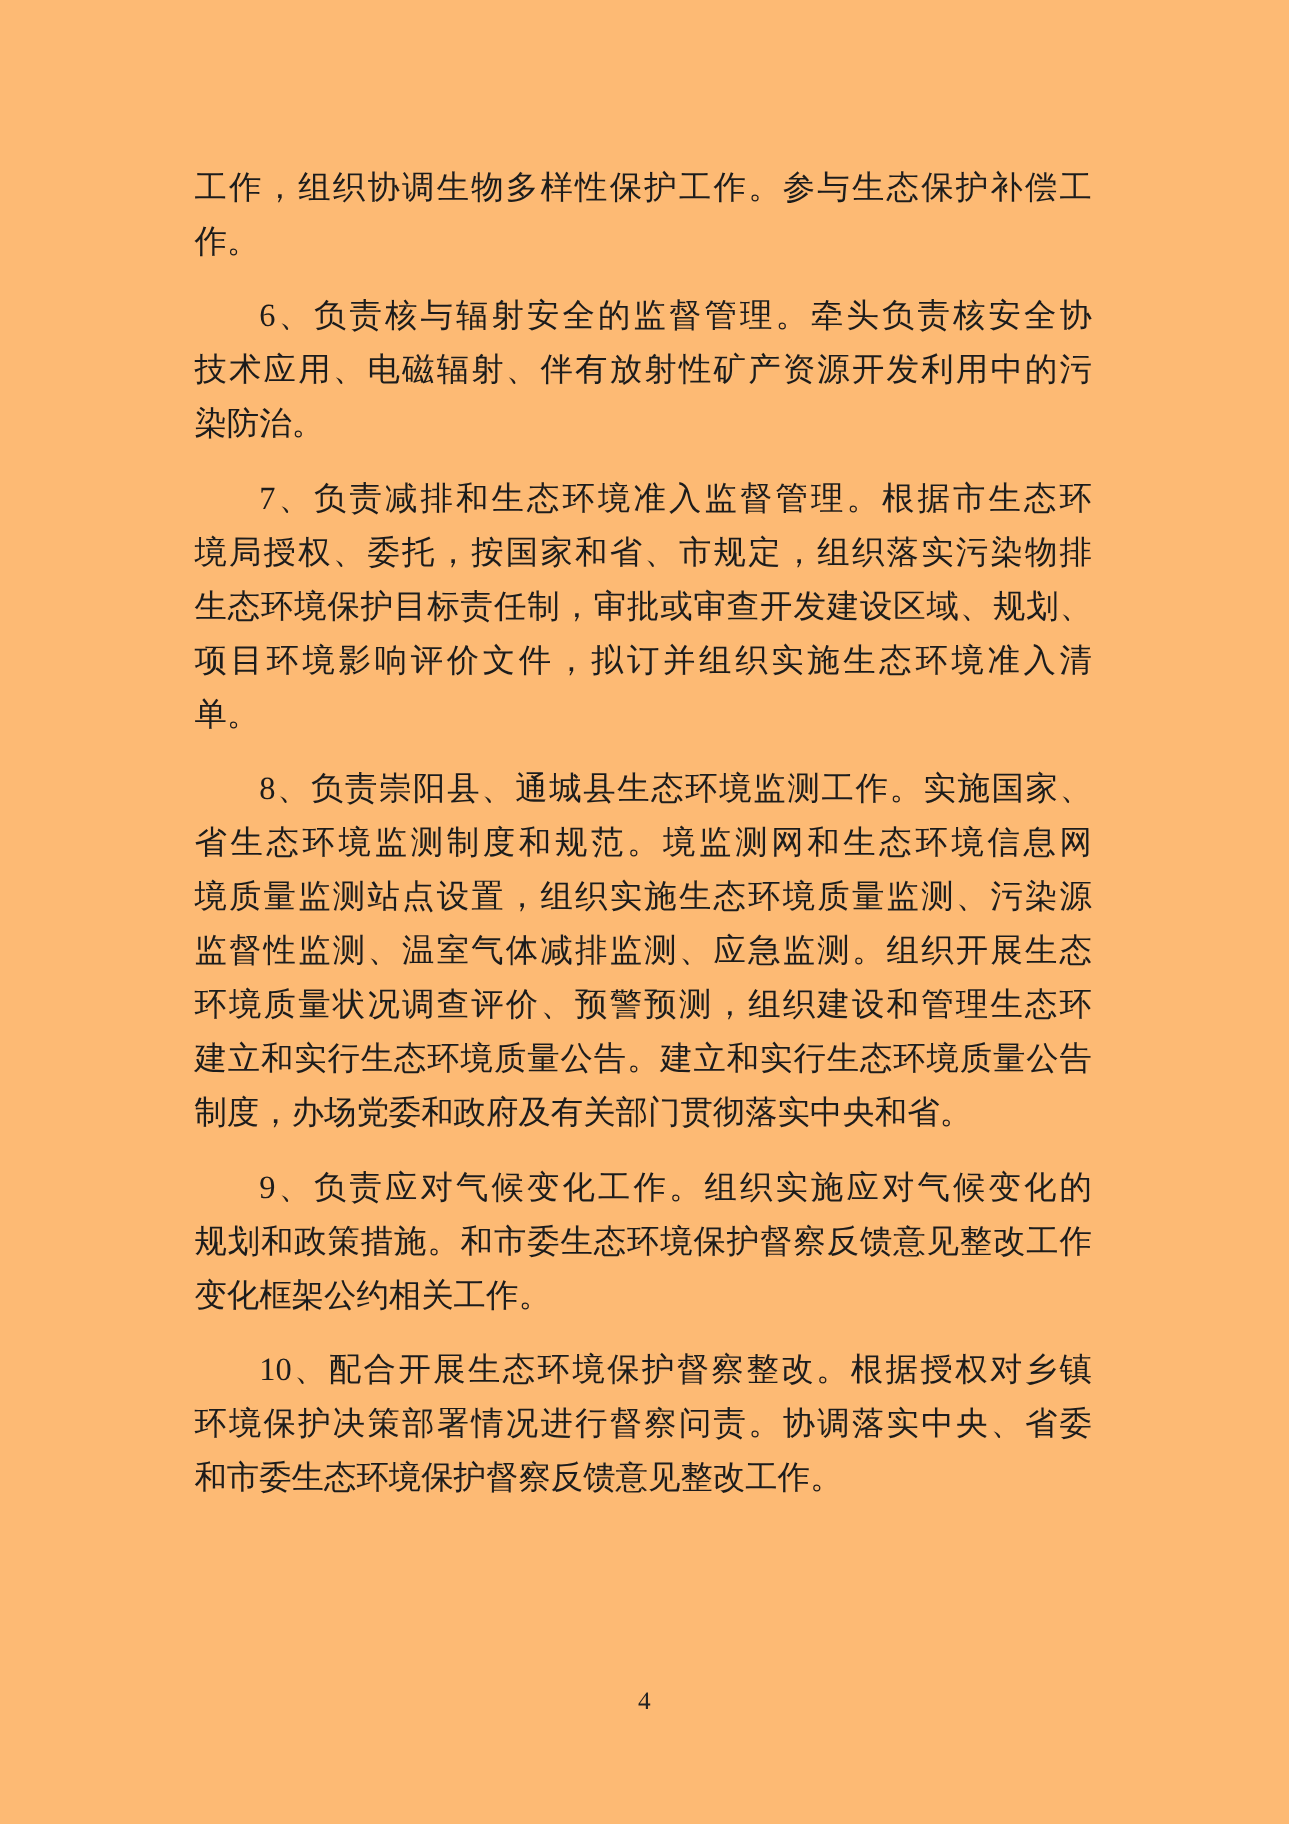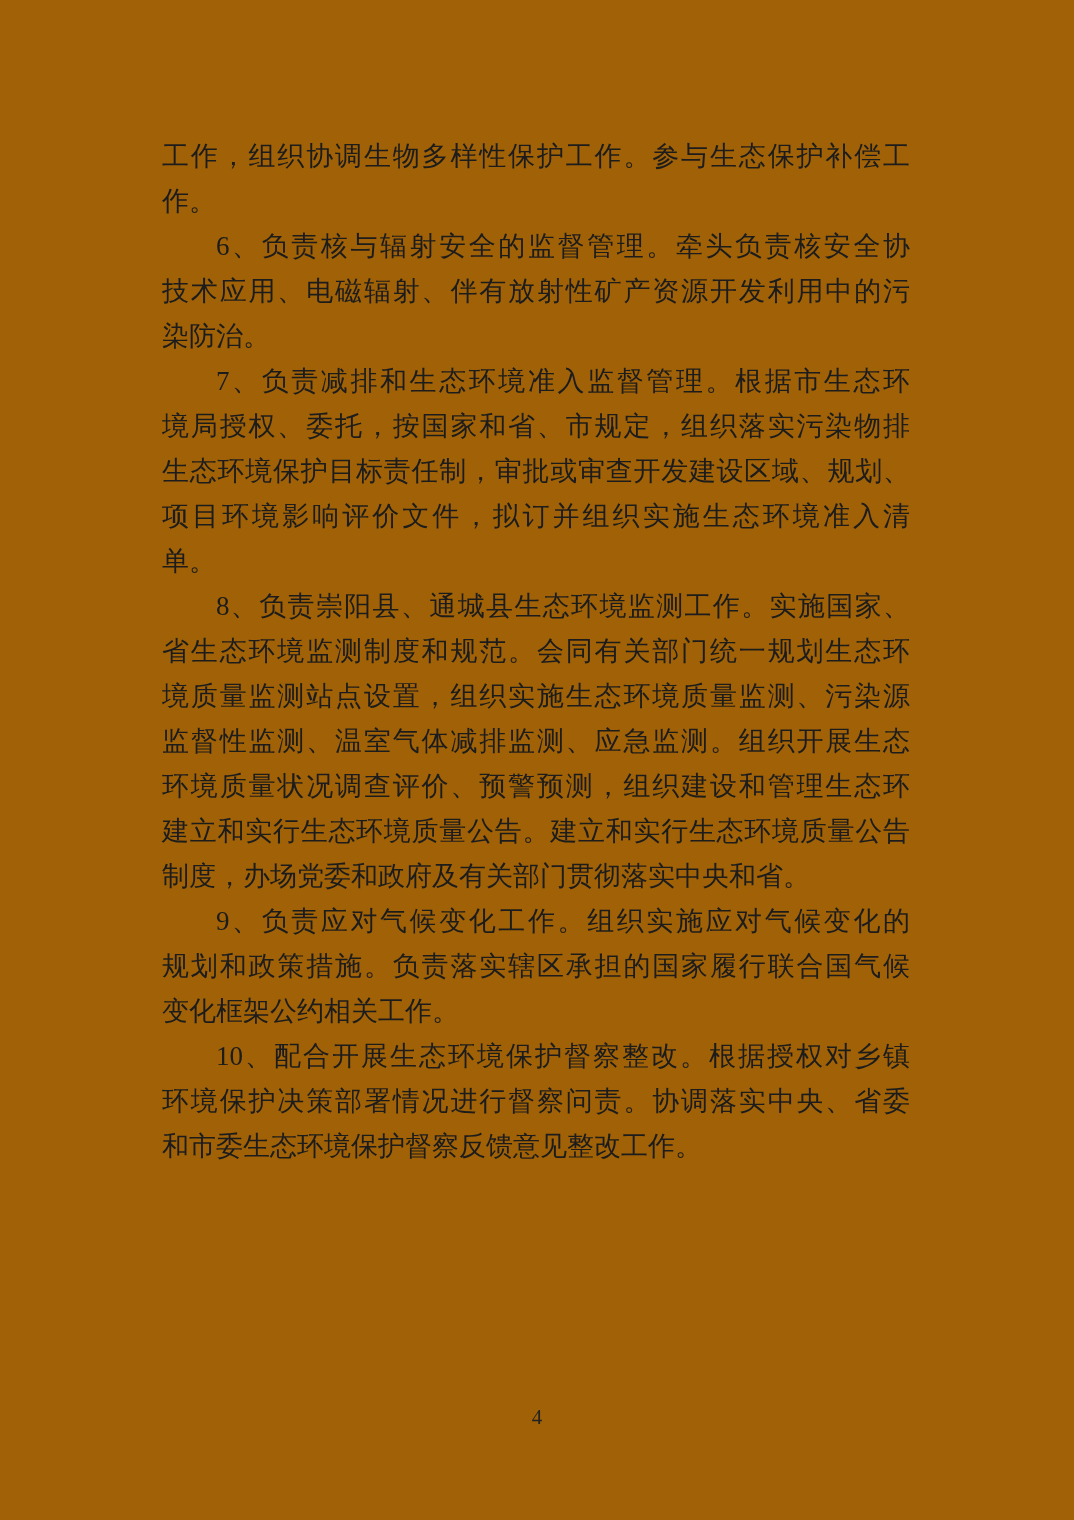--- a/index.html
+++ b/index.html
@@ -6,42 +6,42 @@
   html, body { background: #ffffff; }
   body {
     width: 1074px;
     height: 1520px;
     font-family: "Liberation Serif", "DejaVu Serif", serif;
   }
   .page {
     position: relative;
     width: 1074px;
     height: 1520px;
-    background: #a16207;
+    background: #fdba74;
     color: #1c1c1c;
     overflow: hidden;
   }
   .content {
     position: absolute;
     left: 162px;
     top: 134px;
     width: 748px;
   }
   .paragraph { width: 100%; }
   .line {
     width: 100%;
     height: 45px;
     line-height: 45px;
     font-size: 27px;
     text-align: justify;
     text-align-last: justify;
     white-space: nowrap;
     overflow: visible;
   }
-  .line.indent { text-indent: 2em; }
+  .line.indent { text-indent: 2em; margin-top: 17px; }
   .line.par-end {
     text-align: left;
     text-align-last: left;
   }
   .page-number {
     position: absolute;
     top: 1402px;
     left: 0;
     width: 100%;
     text-align: center;
@@ -70,31 +70,31 @@
     <div class="paragraph">
       <div class="line indent">7、负责减排和生态环境准入监督管理。根据市生态环</div>
       <div class="line">境局授权、委托，按国家和省、市规定，组织落实污染物排</div>
       <div class="line">生态环境保护目标责任制，审批或审查开发建设区域、规划、</div>
       <div class="line">项目环境影响评价文件，拟订并组织实施生态环境准入清</div>
       <div class="line par-end">单。</div>
     </div>
 
     <div class="paragraph">
       <div class="line indent">8、负责崇阳县、通城县生态环境监测工作。实施国家、</div>
-      <div class="line">省生态环境监测制度和规范。会同有关部门统一规划生态环</div>
+      <div class="line">省生态环境监测制度和规范。境监测网和生态环境信息网</div>
       <div class="line">境质量监测站点设置，组织实施生态环境质量监测、污染源</div>
       <div class="line">监督性监测、温室气体减排监测、应急监测。组织开展生态</div>
       <div class="line">环境质量状况调查评价、预警预测，组织建设和管理生态环</div>
       <div class="line">建立和实行生态环境质量公告。建立和实行生态环境质量公告</div>
       <div class="line par-end">制度，办场党委和政府及有关部门贯彻落实中央和省。</div>
     </div>
 
     <div class="paragraph">
       <div class="line indent">9、负责应对气候变化工作。组织实施应对气候变化的</div>
-      <div class="line">规划和政策措施。负责落实辖区承担的国家履行联合国气候</div>
+      <div class="line">规划和政策措施。和市委生态环境保护督察反馈意见整改工作</div>
       <div class="line par-end">变化框架公约相关工作。</div>
     </div>
 
     <div class="paragraph">
       <div class="line indent">10、配合开展生态环境保护督察整改。根据授权对乡镇</div>
       <div class="line">环境保护决策部署情况进行督察问责。协调落实中央、省委</div>
       <div class="line par-end">和市委生态环境保护督察反馈意见整改工作。</div>
     </div>
 
   </div>

